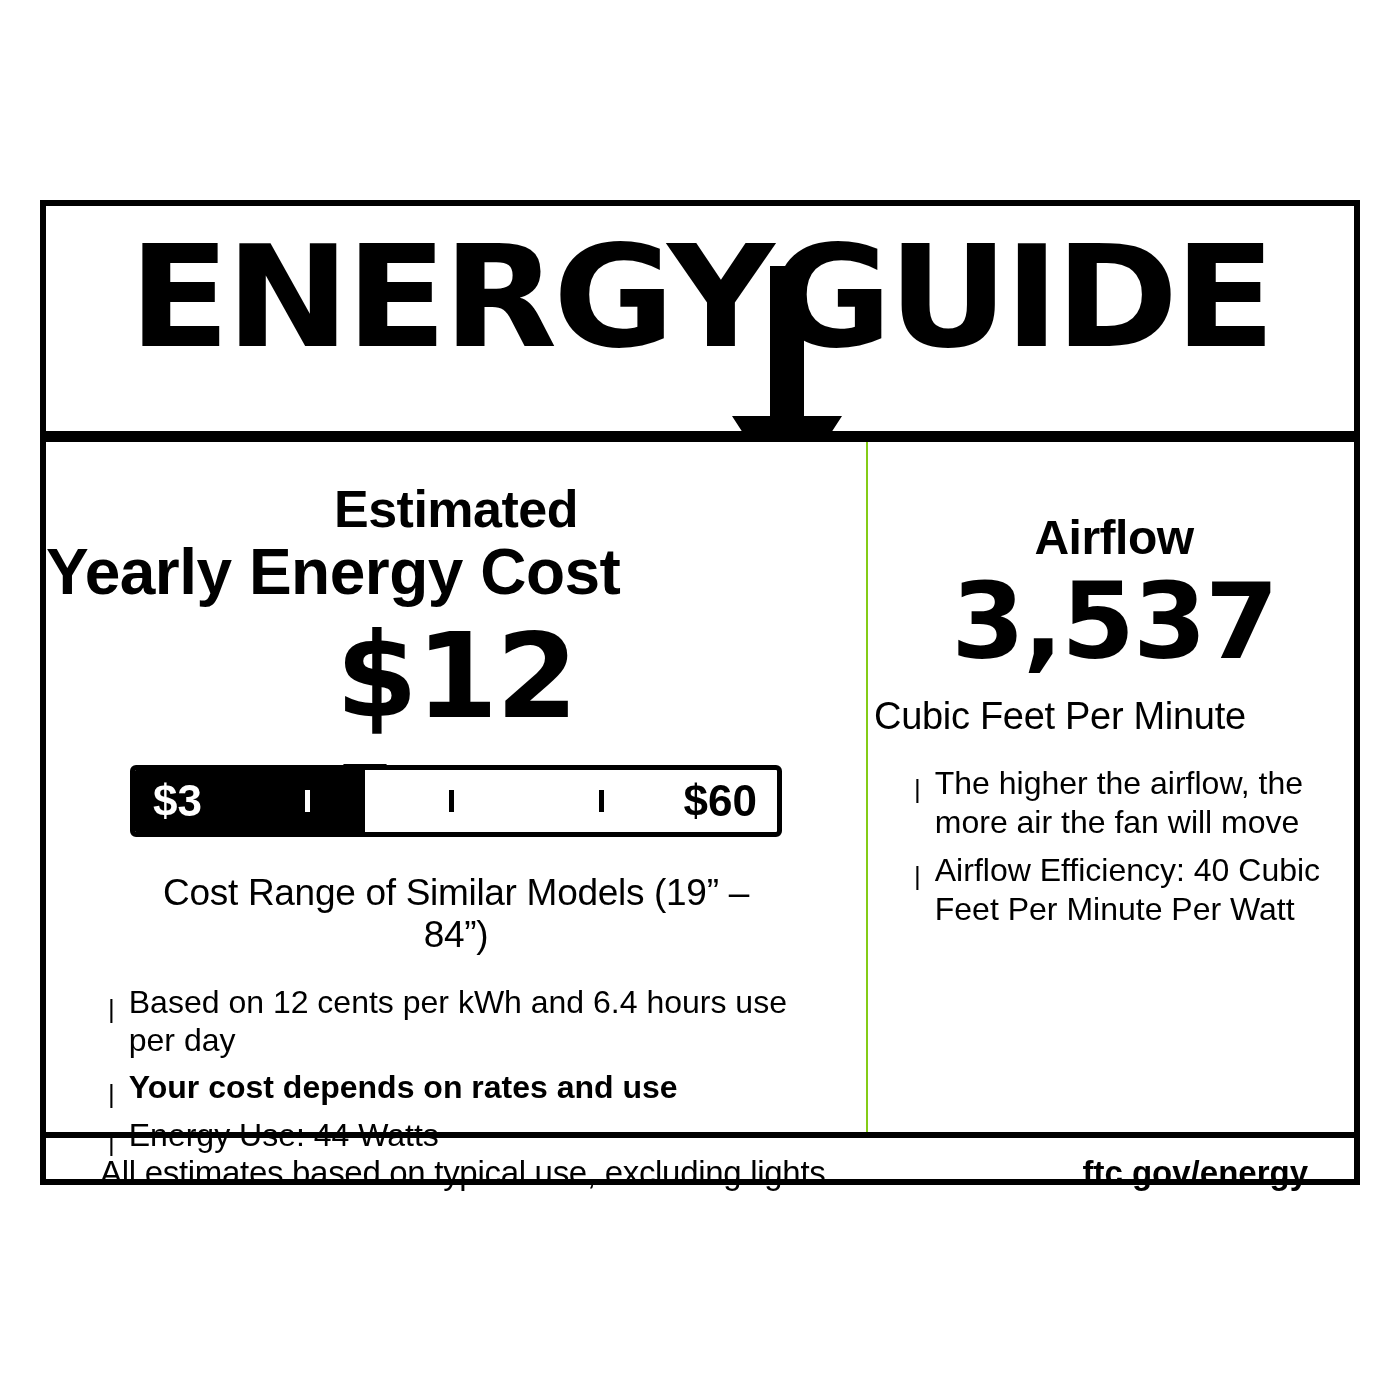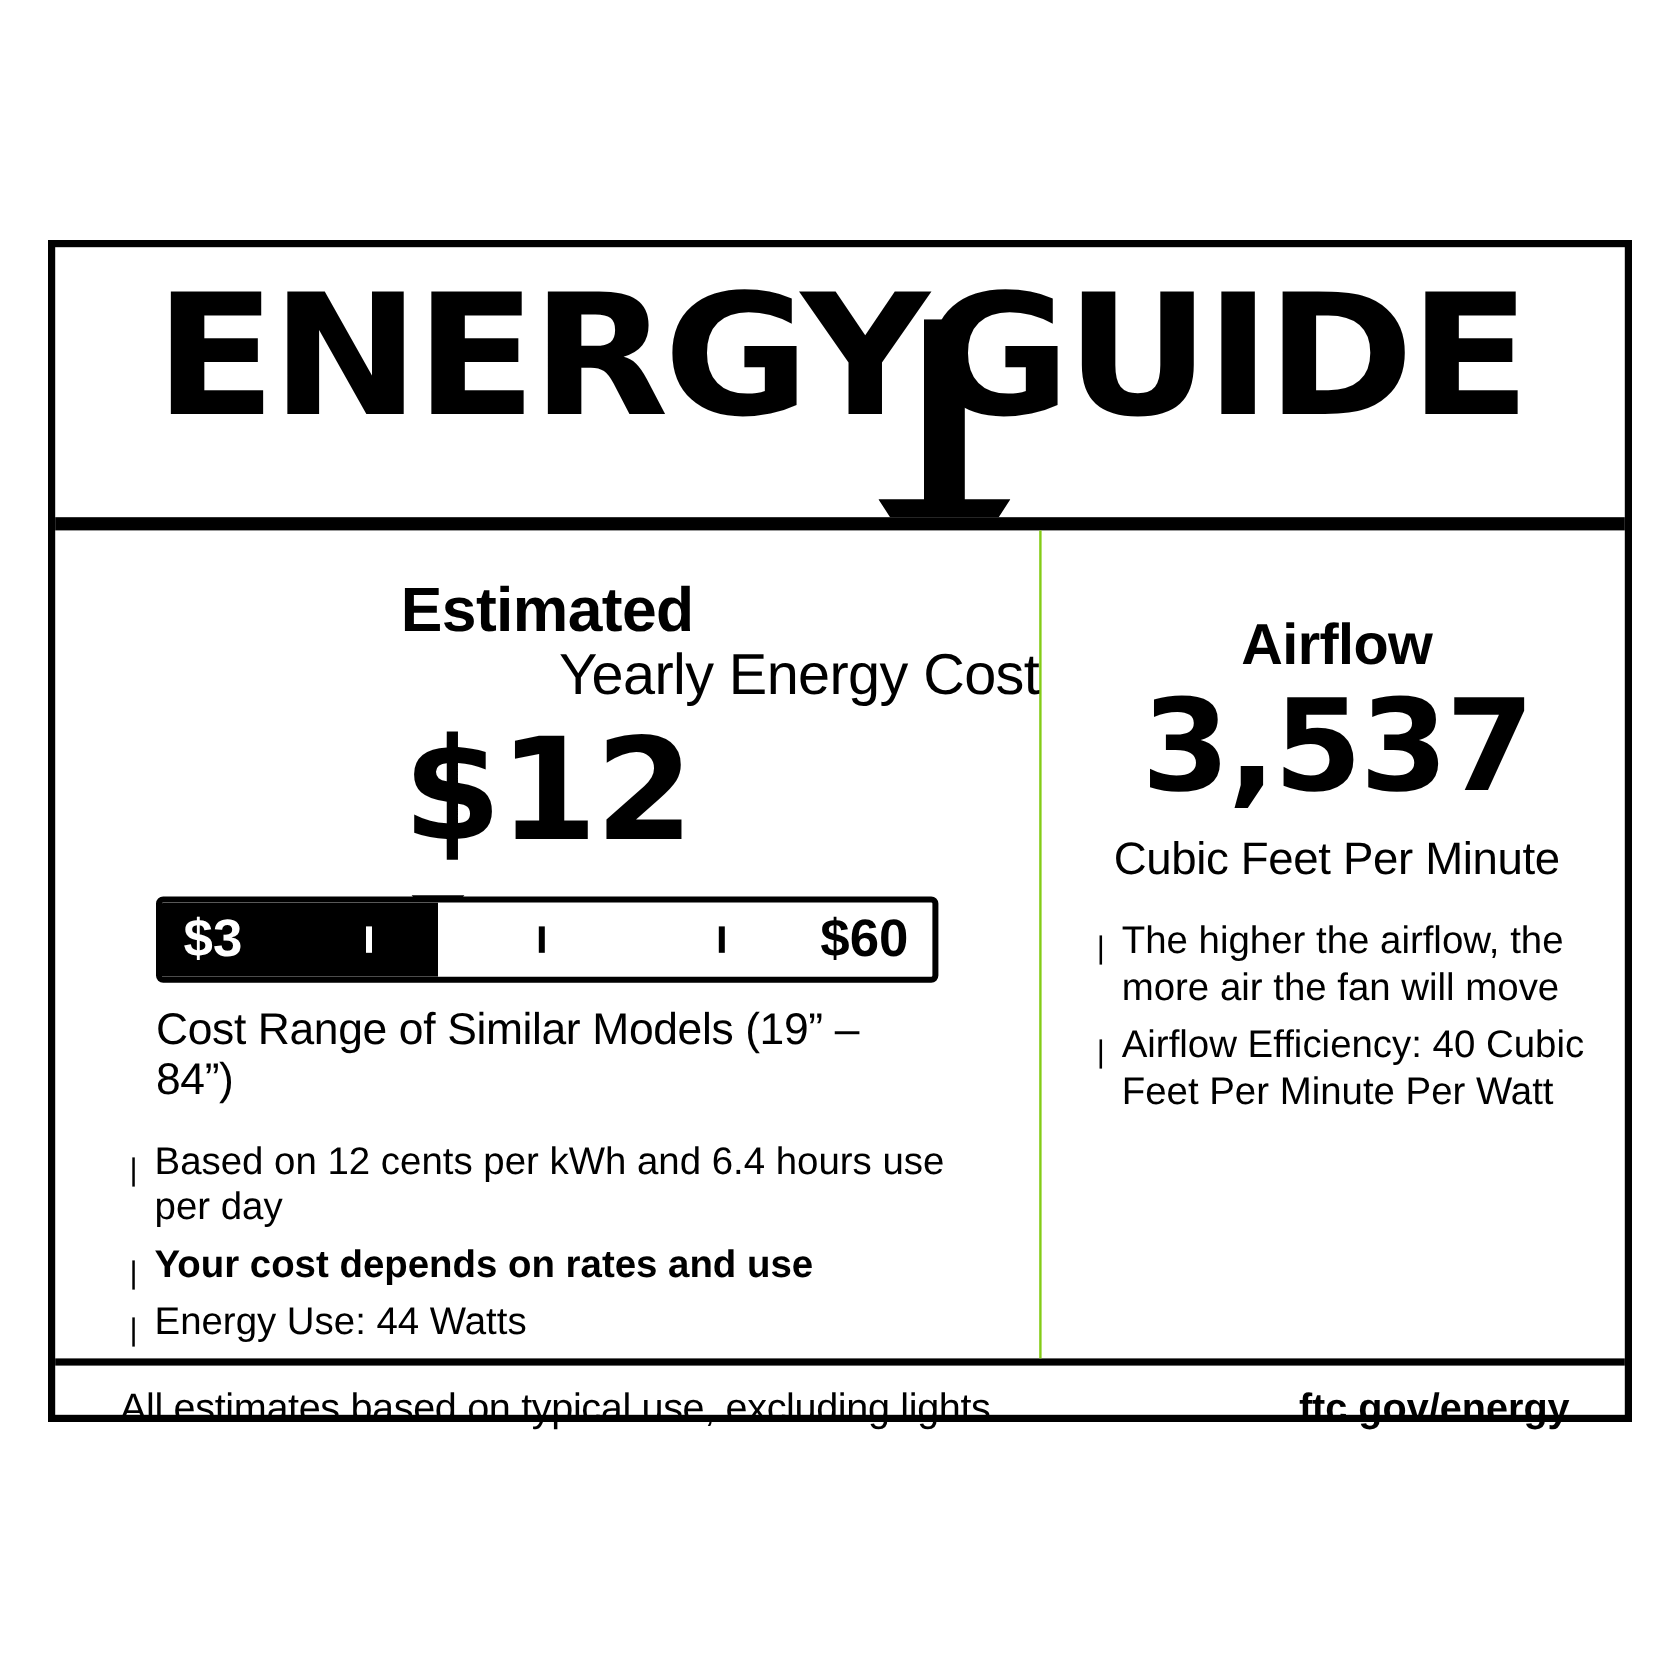--- a/index.html
+++ b/index.html
@@ -92,23 +92,23 @@
   
   .est-line1 {
     text-align: center;
     font-size: 52px;
     font-weight: 700;
     margin-top: 40px;
     line-height: 1.05;
     letter-spacing: -0.5px;
   }
   .est-line2 {
-    text-align: right;
-    font-size: 48px;
-    font-weight: 400;
+    text-align: left;
+    font-size: 64px;
+    font-weight: 700;
     line-height: 1.1;
     letter-spacing: -0.5px;
   }
   .cost-amount {
     text-align: center;
     font-family: "DejaVu Sans", sans-serif;
     font-size: 118px;
     font-weight: 700;
     line-height: 1.0;
     margin-top: 10px;
@@ -172,23 +172,23 @@
     top: 50%;
     transform: translateY(-50%);
     width: 5px;
     height: 22px;
     z-index: 2;
   }
   .tick.on-dark { background: #fff; }
   .tick.on-light { background: #000; }
 
   .range-caption {
-    text-align: left;
+    text-align: center;
     font-size: 37px;
-    margin-top: 18px;
+    margin-top: 35px;
     letter-spacing: -0.3px;
   }
 
   
   .bullets-left {
     margin: 28px 0 0 62px;
     width: 730px;
   }
   .bullet-row {
     display: flex;
@@ -219,21 +219,21 @@
   }
   .airflow-value {
     text-align: center;
     font-family: "DejaVu Sans", sans-serif;
     font-size: 106px;
     font-weight: 700;
     line-height: 1.08;
     letter-spacing: -2px;
   }
   .airflow-units {
-    text-align: center;
+    text-align: left;
     font-size: 38px;
     margin-top: 16px;
     letter-spacing: -0.3px;
   }
   .bullets-right {
     margin: 26px 0 0 40px;
     width: 420px;
   }
   .bullets-right .bullet-text {
     font-size: 32px;

